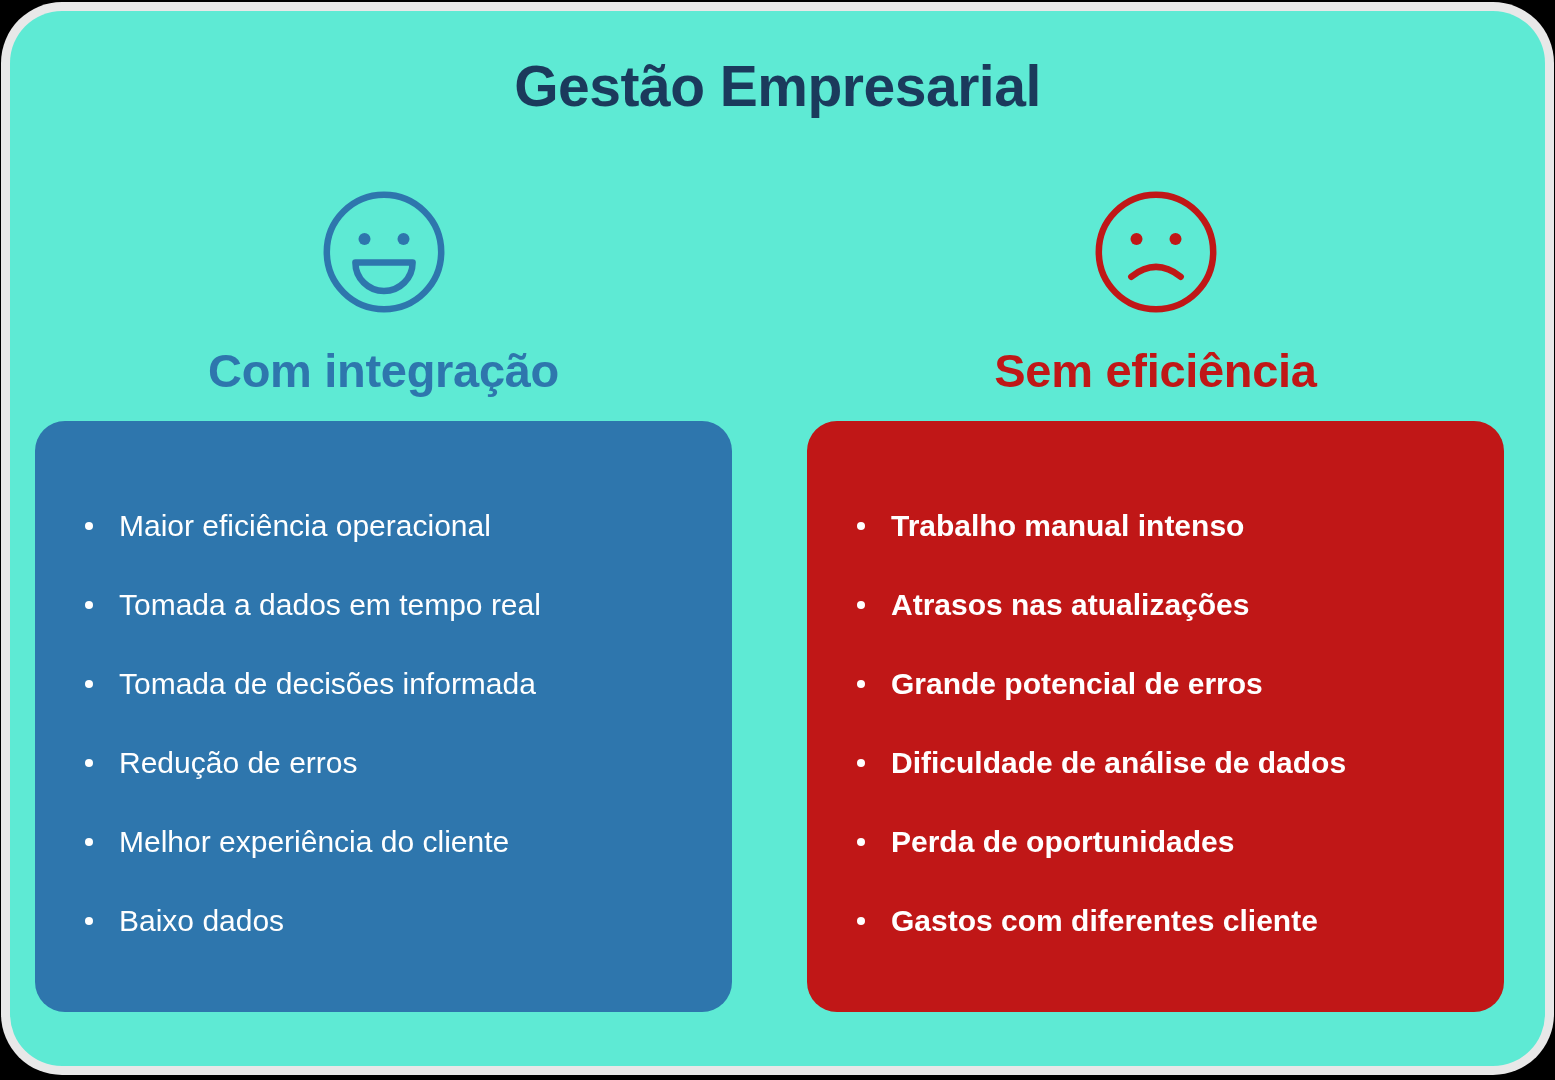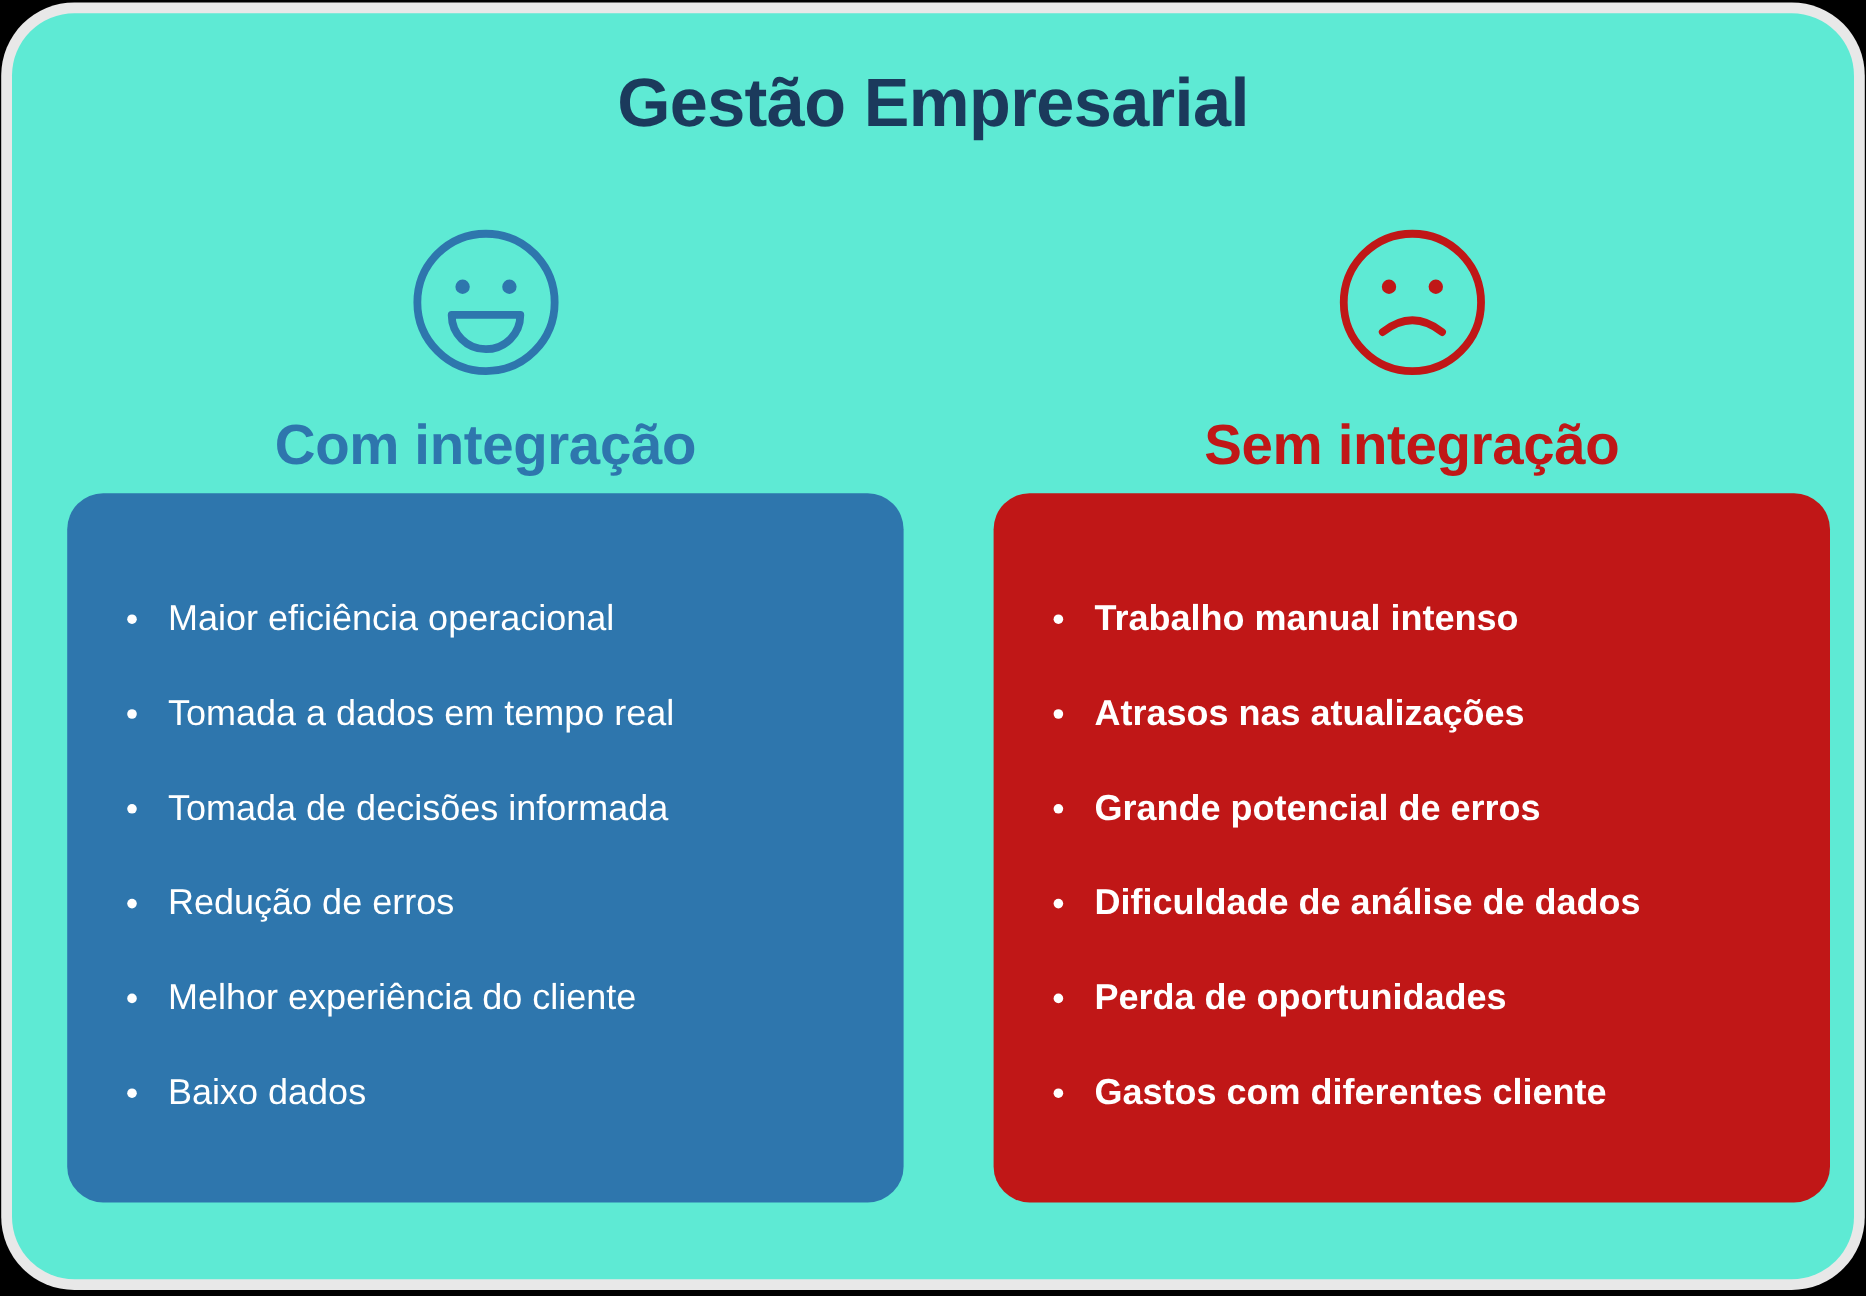--- a/index.html
+++ b/index.html
@@ -44,21 +44,21 @@
     font-size: 57px;
     font-weight: bold;
     color: #1b3a5c;
     letter-spacing: -0.5px;
     line-height: 1.1;
   }
 
   
   .columns {
     position: absolute;
-    left: 46px;
+    left: 25px;
     top: 176px;
     width: 1469px;
     height: 858px;
     display: flex;
     justify-content: space-between;
   }
   .column {
     width: 697px;
     display: flex;
     flex-direction: column;
@@ -83,21 +83,21 @@
     font-size: 47px;
     font-weight: bold;
     line-height: 1.15;
     letter-spacing: -0.3px;
   }
   .col-heading.blue { color: #2e76ad; }
   .col-heading.red  { color: #c01717; }
 
   
   .panel {
-    margin-top: 13px;
+    margin-top: 23px;
     width: 697px;
     height: 591px;
     border-radius: 30px;
     box-sizing: border-box;
     padding: 88px 56px 40px 40px;
   }
   .panel.blue { background: #2e76ad; }
   .panel.red  { background: #c01717; }
 
   .bullets {
@@ -167,21 +167,21 @@
 
         <div class="face-wrap">
           <svg viewBox="0 0 100 100" xmlns="http://www.w3.org/2000/svg">
             <circle cx="50" cy="50" r="44" fill="none" stroke="#c01717" stroke-width="5"></circle>
             <circle cx="35" cy="40" r="4.6" fill="#c01717"></circle>
             <circle cx="65" cy="40" r="4.6" fill="#c01717"></circle>
             <path d="M 31 69 Q 50 54 69 69" fill="none" stroke="#c01717" stroke-width="5" stroke-linecap="round"></path>
           </svg>
         </div>
 
-        <div class="col-heading red">Sem integração</div>
+        <div class="col-heading red">Sem eficiência</div>
 
         <div class="panel red">
           <ul class="bullets">
             <li>Trabalho manual intenso</li>
             <li>Atrasos nas atualizações</li>
             <li>Grande potencial de erros</li>
             <li>Dificuldade de análise de dados</li>
             <li>Perda de oportunidades</li>
             <li>Gastos com diferentes cliente</li>
           </ul>

